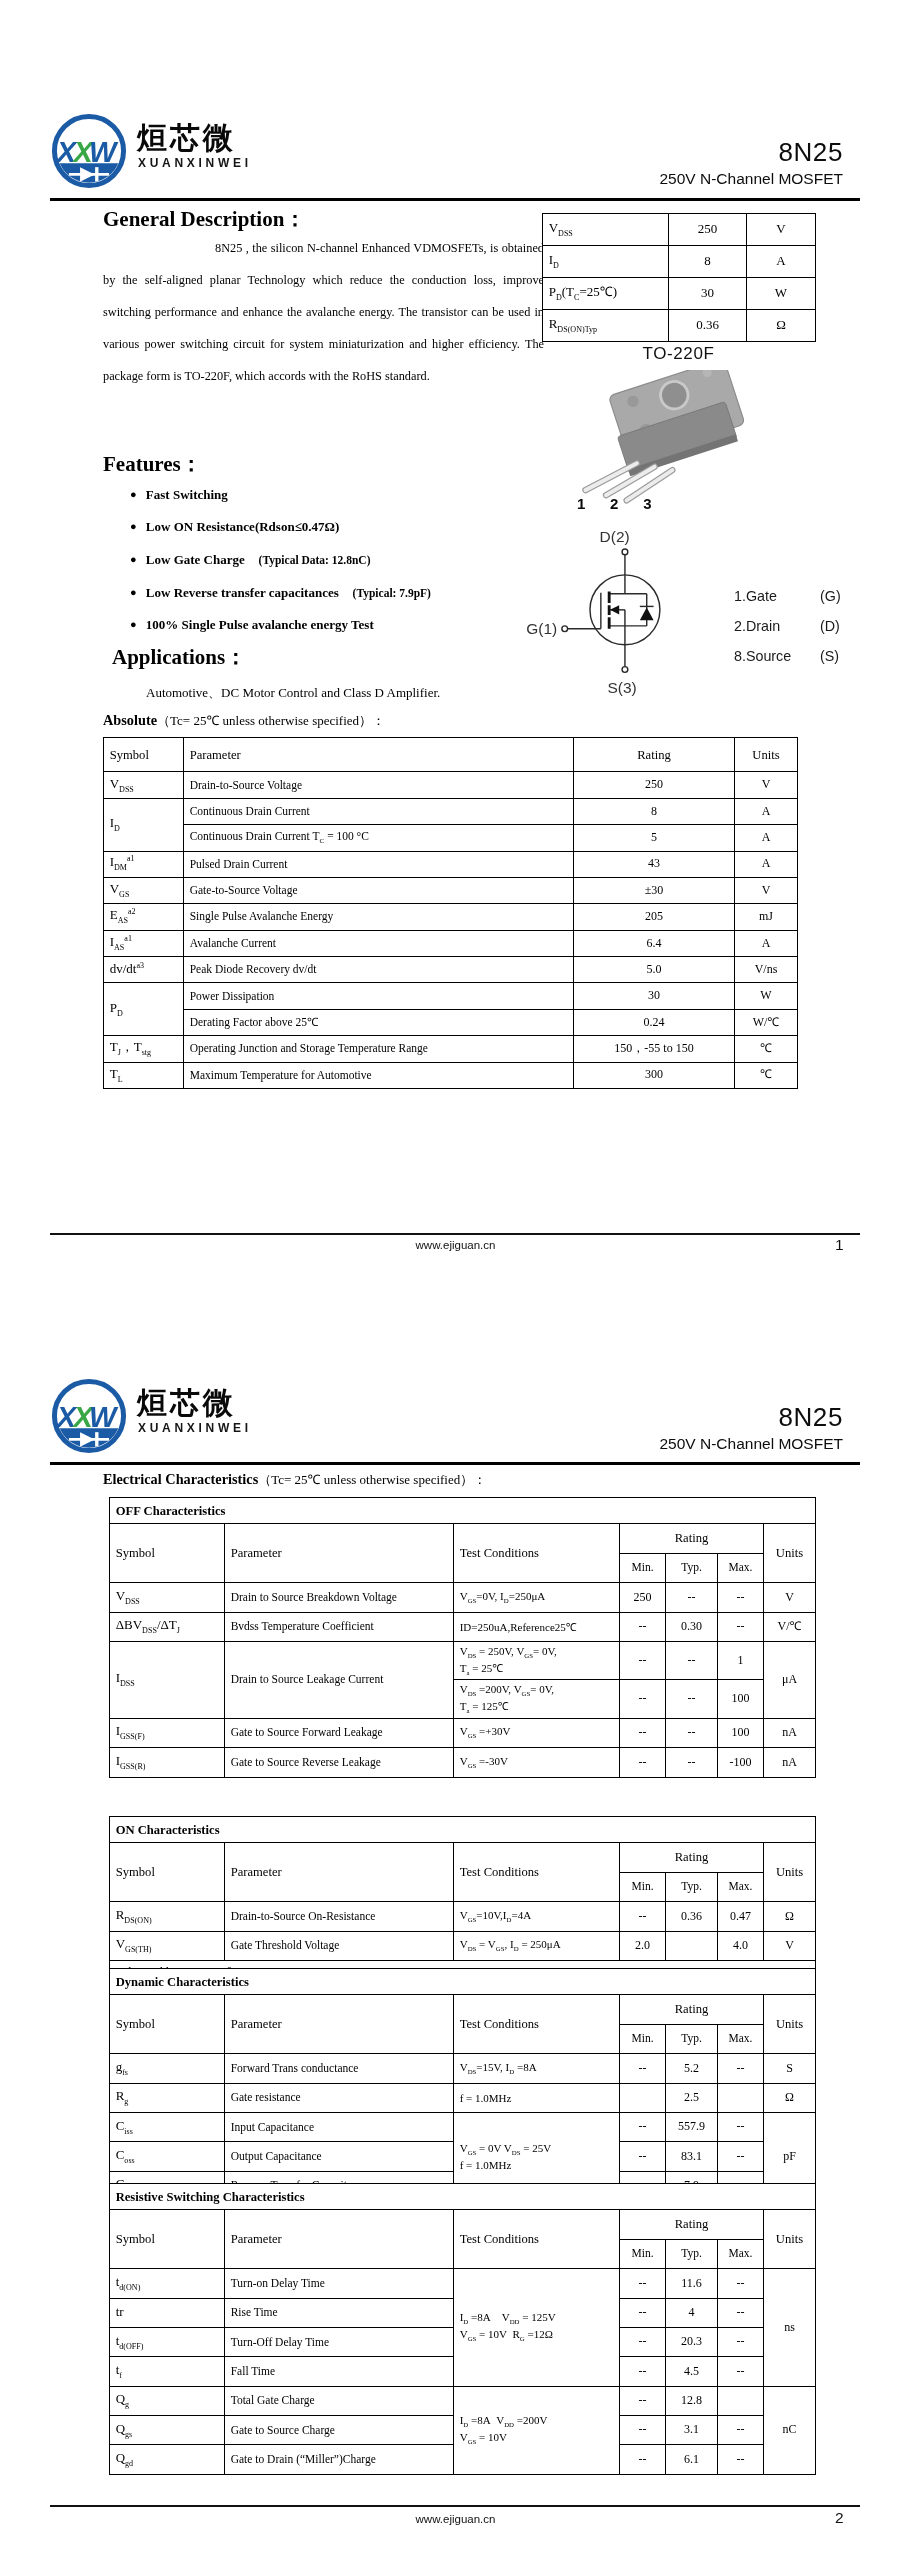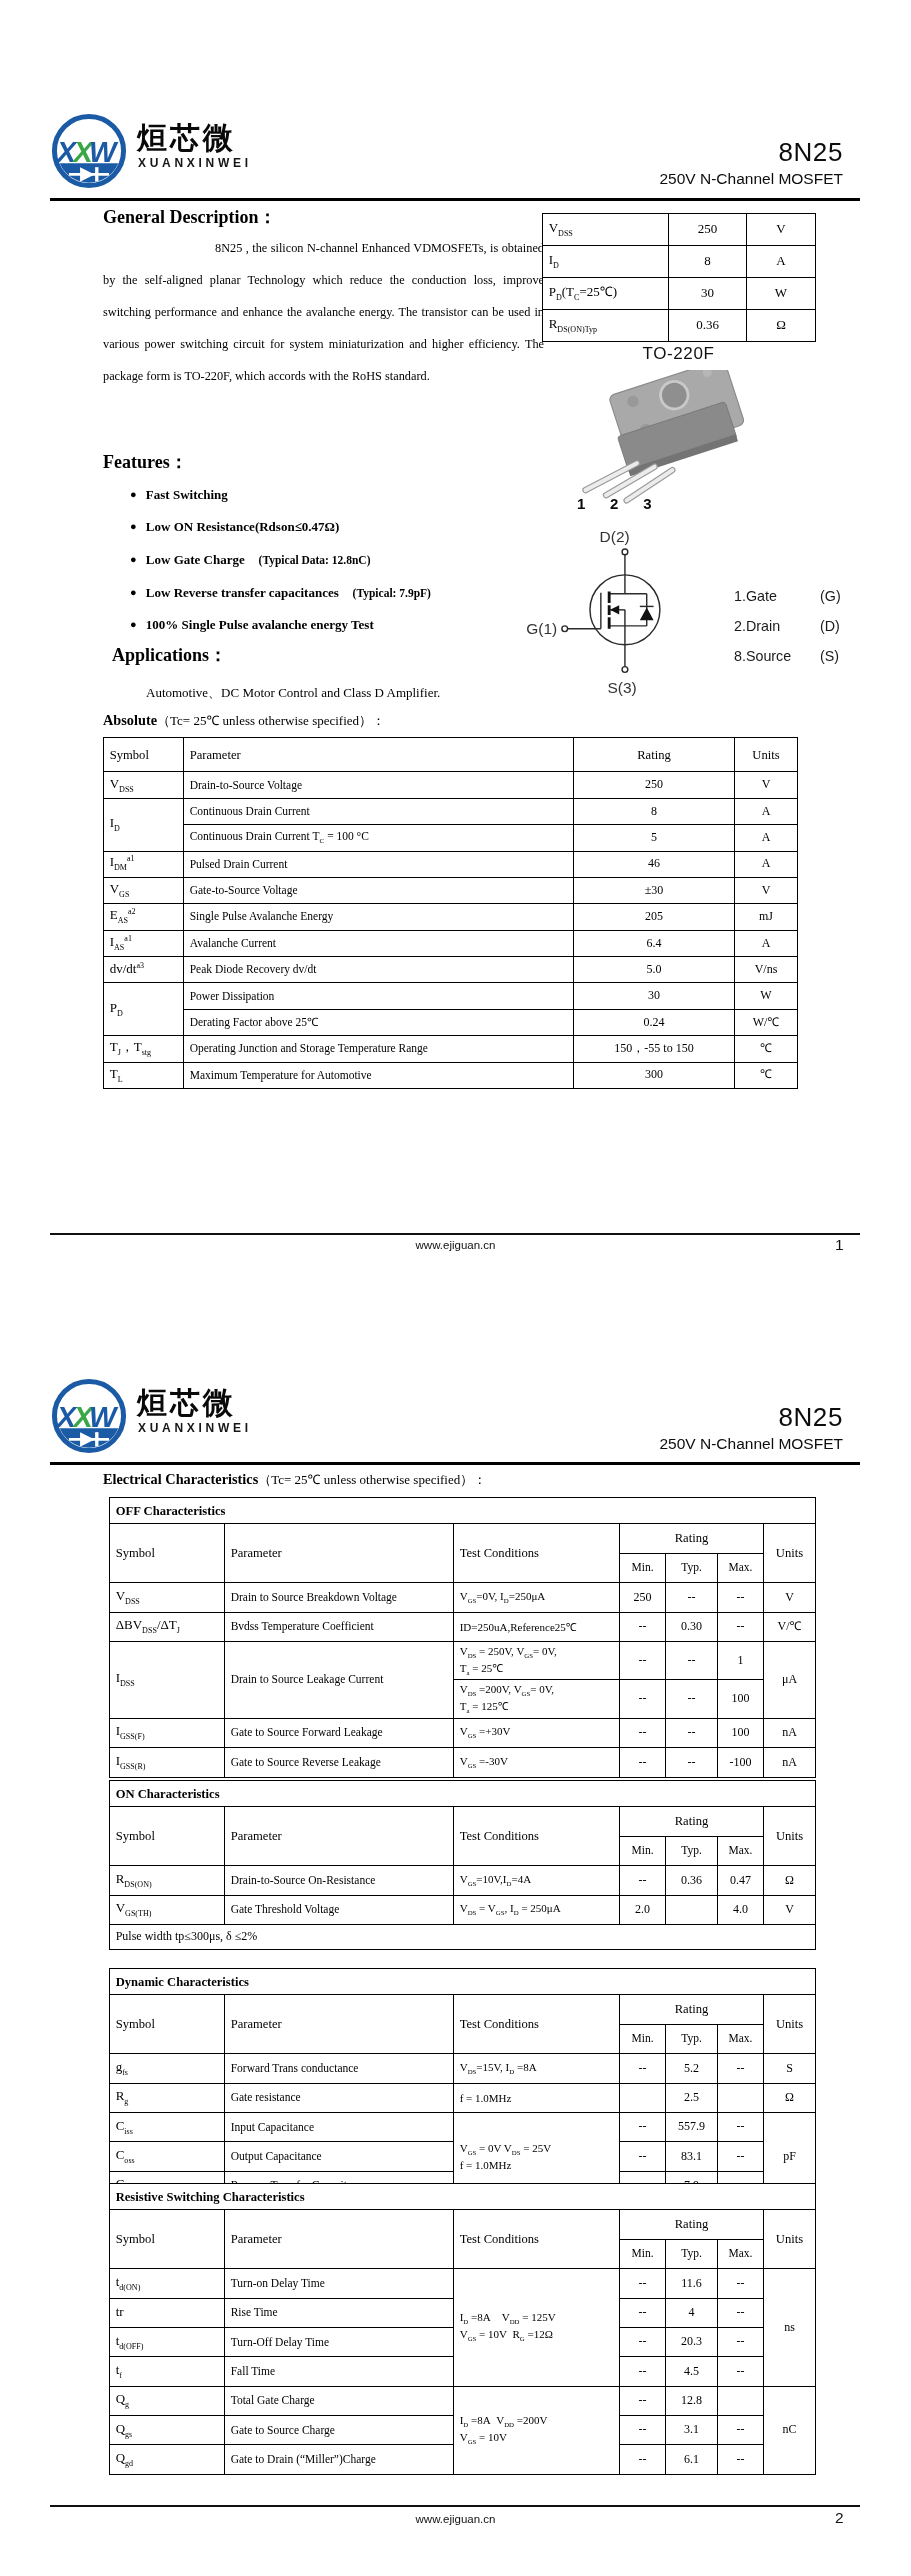--- a/index.html
+++ b/index.html
@@ -6,21 +6,21 @@
   body{width:911px;font-family:"Liberation Serif",serif;color:#000;}
   .sheet{position:relative;width:911px;height:1288px;background:#fff;overflow:hidden;}
   .abs{position:absolute;}
   .sans{font-family:"Liberation Sans",sans-serif;}
   .hrule{position:absolute;left:50px;width:810px;height:3.4px;background:#000;}
   .frule{position:absolute;left:50px;width:810px;height:1.7px;background:#111;}
   .part-no{font-family:"Liberation Sans",sans-serif;font-size:26px;color:#0d0d0d;letter-spacing:0.6px;}
   .part-sub{font-family:"Liberation Sans",sans-serif;font-size:15.5px;color:#0d0d0d;}
   .brand-cn{font-size:30px;font-weight:900;letter-spacing:2.9px;color:#090909;font-family:"Liberation Sans",sans-serif;}
   .brand-en{font-family:"Liberation Sans",sans-serif;font-size:12px;letter-spacing:3.7px;color:#161616;font-weight:bold;}
-  .h1{font-weight:bold;font-size:18px;}
+  .h1{font-weight:bold;font-size:21px;}
   .h1b{font-weight:bold;font-size:14.3px;}
   .h1-suffix{font-weight:normal;font-size:13px;}
   .para{font-size:12.3px;line-height:32px;text-align:justify;text-indent:112px;}
   .feat-item{position:absolute;left:130px;font-weight:bold;font-size:13px;white-space:nowrap;}
   .feat-item::before{content:"●";font-size:11px;margin-right:9.2px;vertical-align:1.1px;}
   .feat-note{font-size:11.5px;margin-left:13.8px;}
   .apps-body{font-size:13px;}
   .footer-url{font-family:"Liberation Sans",sans-serif;font-size:11.5px;color:#111;}
   .footer-num{font-family:"Liberation Sans",sans-serif;font-size:15.5px;color:#111;}
   .pkg-label{font-family:"Liberation Sans",sans-serif;font-size:17px;color:#111;letter-spacing:0.6px;text-align:center;}
@@ -211,21 +211,21 @@
           <td>A</td>
         </tr>
         <tr>
           <td class="L par">Continuous Drain Current T<sub>C</sub> = 100 °C</td>
           <td>5</td>
           <td>A</td>
         </tr>
         <tr>
           <td class="sym L">I<sub>DM</sub><sup>a1</sup></td>
           <td class="L par">Pulsed Drain Current</td>
-          <td>46</td>
+          <td>43</td>
           <td>A</td>
         </tr>
         <tr>
           <td class="sym L">V<sub>GS</sub></td>
           <td class="L par">Gate-to-Source Voltage</td>
           <td>±30</td>
           <td>V</td>
         </tr>
         <tr>
           <td class="sym L">E<sub>AS</sub><sup>a2</sup></td>
@@ -378,21 +378,21 @@
           <td class="L par">Gate to Source Reverse Leakage</td>
           <td class="L tc">V<sub>GS</sub> =-30V</td>
           <td>--</td>
           <td>--</td>
           <td>-100</td>
           <td>nA</td>
         </tr>
       </tbody>
   </table>
 
-  <table class="dt abs" style="left:109px;top:492px;width:706px;padding-left:16px;">
+  <table class="dt abs" style="left:109px;top:528px;width:706px;padding-left:16px;">
     <colgroup>
         <col style="width:115px">
         <col style="width:229px">
         <col style="width:166px">
         <col style="width:46px">
         <col style="width:52px">
         <col style="width:46px">
         <col style="width:52px">
       </colgroup>
     <tbody>

